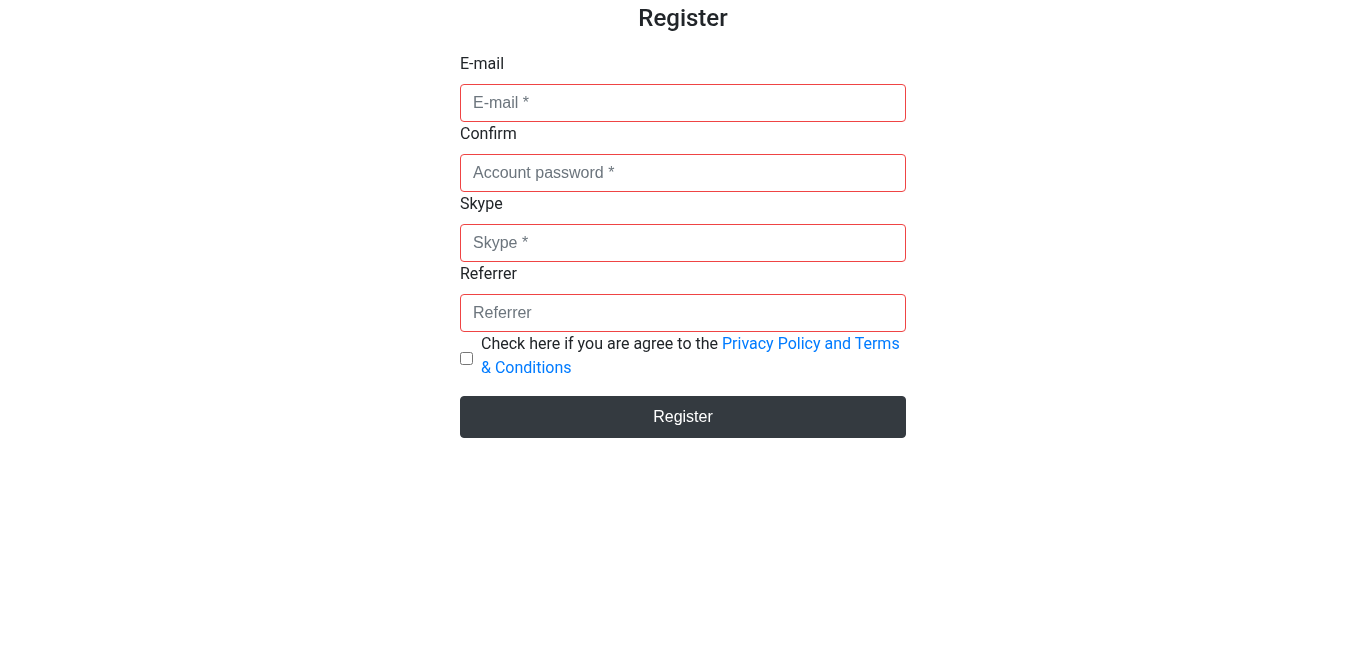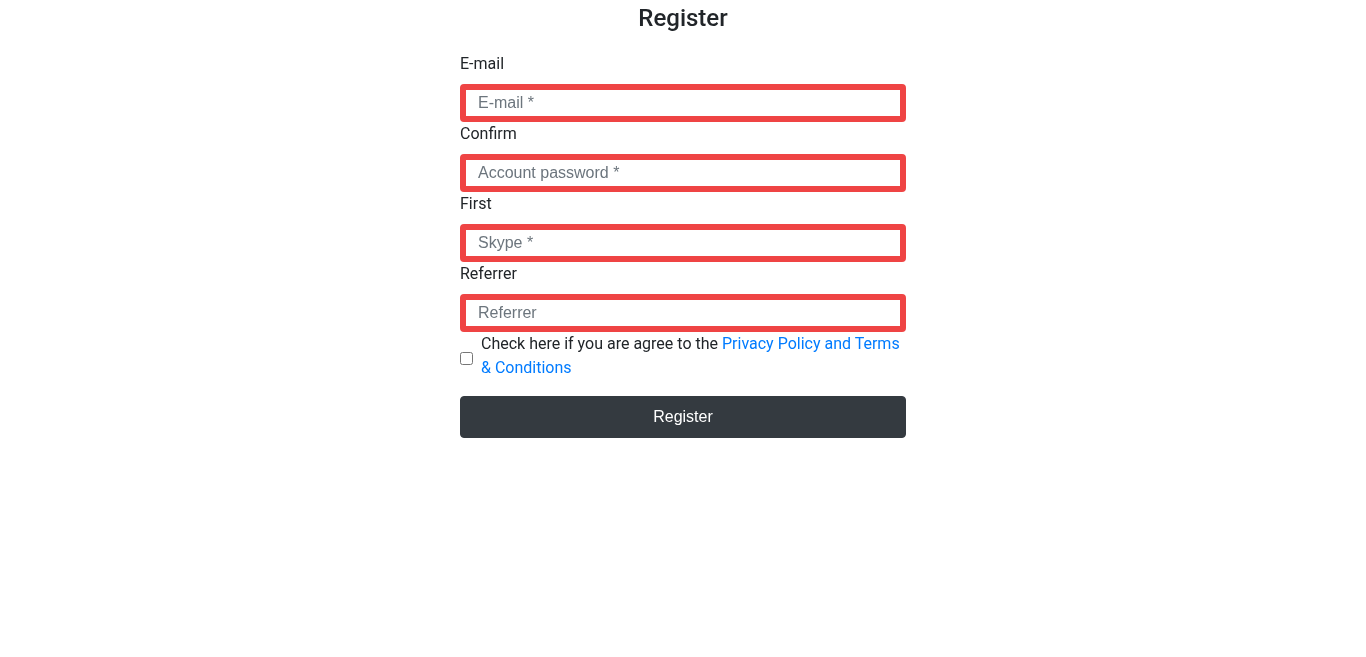--- a/index.html
+++ b/index.html
@@ -35,21 +35,21 @@
       font-size: 16px;
     }
     .form-control {
       display: block;
       width: 100%;
       padding: 6px 12px;
       font-size: 16px;
       line-height: 1.5;
       color: #495057;
       background-color: #fff;
-      border: 6px solid #ef4444;
+      border: 1px solid #ef4444;
       border-radius: 4px;
       height: 38px;
     }
     .form-control::placeholder {
       color: #6c757d;
       opacity: 1;
     }
     .form-check {
       display: flex;
       align-items: center;
@@ -96,21 +96,21 @@
   <div class="form-group">
     <label class="form-label">Confirm</label>
     <input type="password" class="form-control" placeholder="Account password *" style="">
   </div>
 
   <div class="form-group">
   </div>
 
 
   <div class="form-group">
-    <label class="form-label">First</label>
+    <label class="form-label">Skype</label>
     <input type="text" class="form-control" placeholder="Skype *" style="">
   </div>
 
   <div class="form-group">
     <label class="form-label">Referrer</label>
     <input type="text" class="form-control" placeholder="Referrer" style="">
   </div>
 
   <div class="form-check">
     <input type="checkbox" class="form-check-input" style="">

